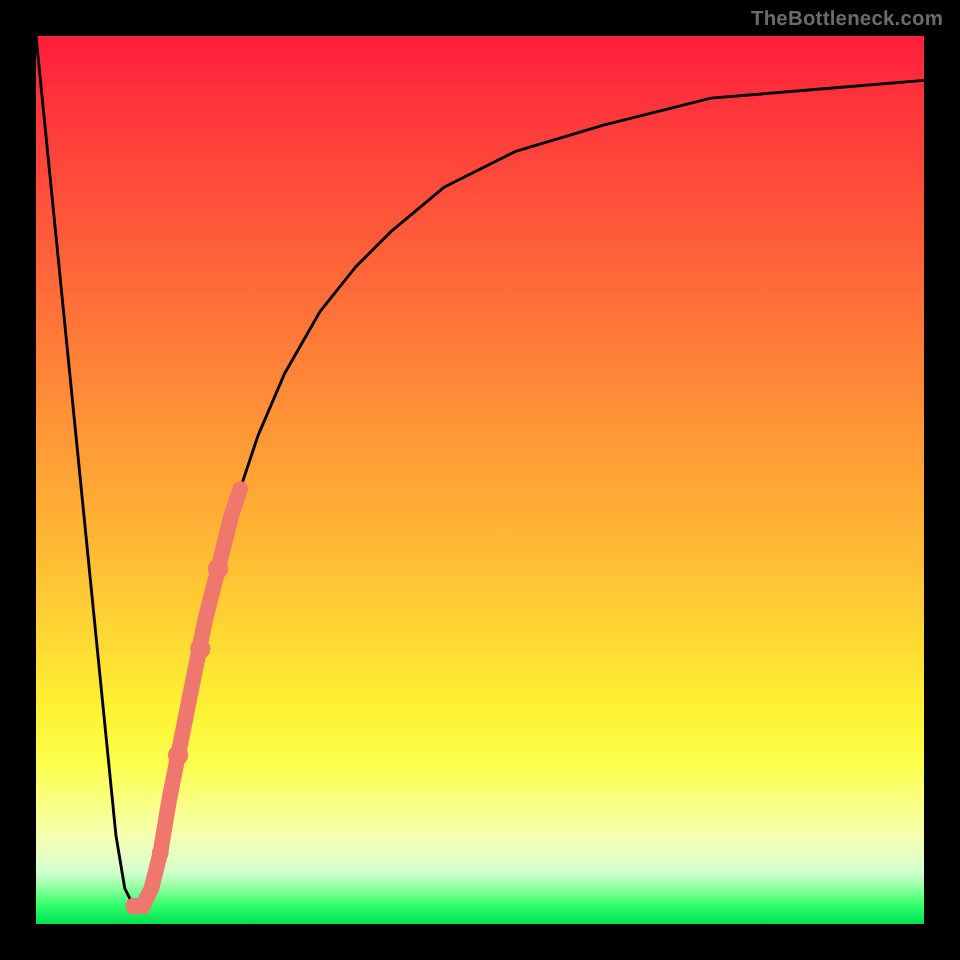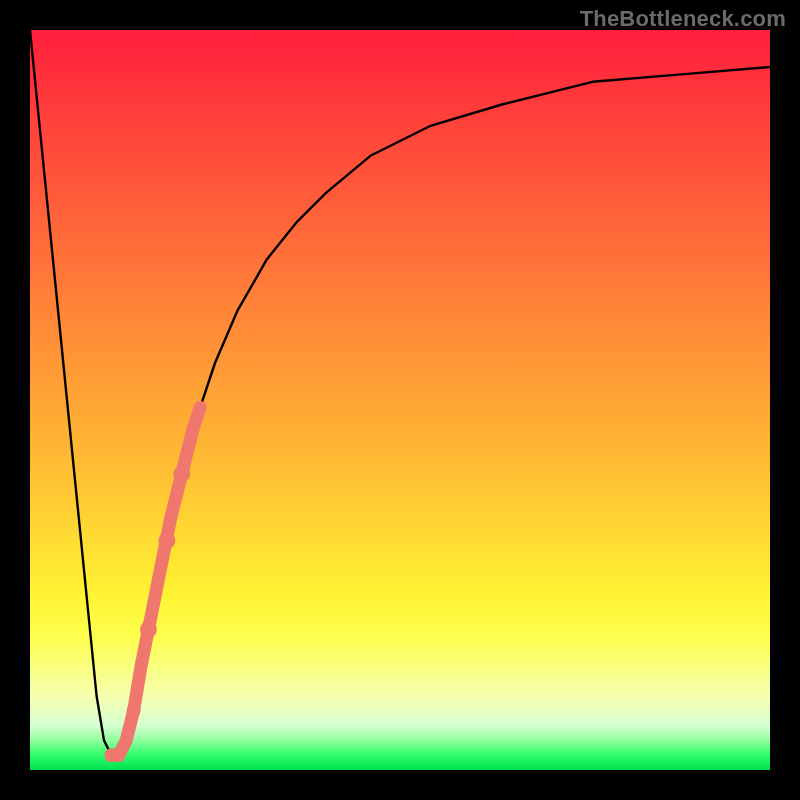--- a/index.html
+++ b/index.html
@@ -39,21 +39,21 @@
       #d6ffd0 94%,
       #8fff9e 96%,
       #2eff6a 98%,
       #00e050 100%
     );
   }
   .watermark {
     position: absolute;
     top: 6px;
     right: 14px;
-    font-size: 22px;
+    font-size: 17px;
     font-weight: 600;
     color: #6b6b6b;
     letter-spacing: 0.2px;
     user-select: none;
   }
   svg.curve {
     position: absolute;
     left: 0; top: 0;
     width: 740px;
     height: 740px;

